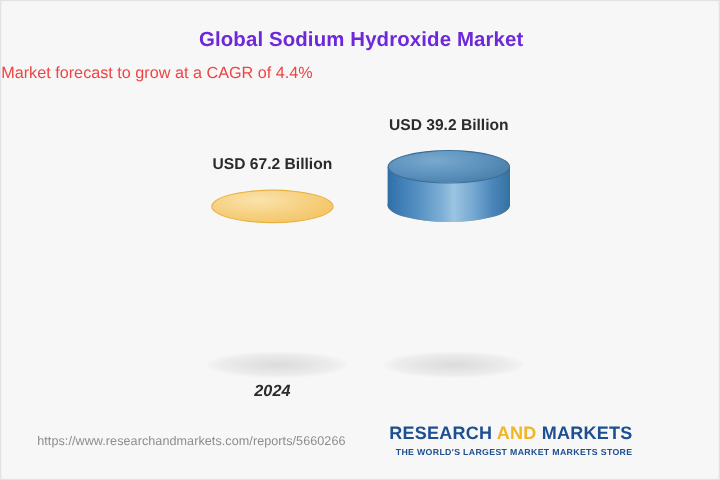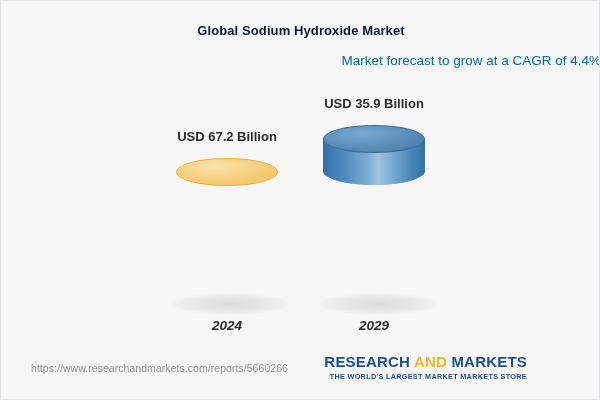--- a/index.html
+++ b/index.html
@@ -21,34 +21,34 @@
     overflow: hidden;
   }
 
   
   #title {
     position: absolute;
     left: 0;
     top: 22px;
     width: 600px;
     text-align: center;
-    font-size: 13px;
-    font-weight: bold;
-    color: #0f172a;
+    font-size: 17px;
+    font-weight: bold;
+    color: #6d28d9;
     letter-spacing: 0.1px;
   }
   #subtitle {
     position: absolute;
     left: 0;
     top: 52px;
     width: 600px;
-    text-align: right;
+    text-align: left;
     font-size: 13.5px;
     font-weight: normal;
-    color: #0369a1;
+    color: #ef4444;
   }
 
   
   #plot {
     position: absolute;
     left: 0;
     top: 0;
     width: 600px;
     height: 345px;
   }
@@ -200,37 +200,36 @@
 
       <div class="cyl-bottom-cap fill-yellow" style="top:134px; height:28px;"></div>
 
       <div class="cyl-body fill-yellow" style="top:14px; bottom:14px;"></div>
 
       <div class="cyl-top top-yellow" style="top:0px; height:28px;"></div>
     </div>
 
     <div class="cat-label" style="left:126px; top:317px;">2024</div>
 
-    <div class="value-label" style="left:273px; top:95px;">USD 35.9 Billion</div>
+    <div class="value-label" style="left:273px; top:95px;">USD 39.2 Billion</div>
 
     <div class="cyl-shadow" style="left:318px; top:292px; width:118px; height:22px;"></div>
 
     <div class="cyl" style="left:322px; top:156px; width:102px; height:149px;">
       <div class="cyl-bottom-cap fill-yellow" style="top:135px; height:28px;"></div>
       <div class="cyl-body fill-yellow" style="top:14px; bottom:14px;"></div>
       <div class="cyl-top top-yellow" style="top:0px; height:28px;"></div>
     </div>
 
     <div class="cyl" style="left:322px; top:124px; width:102px; height:60px;">
       <div class="cyl-body fill-blue" style="top:14px; bottom:14px;"></div>
       <div class="cyl-bottom-cap fill-blue" style="top:32px; height:28px;"></div>
       <div class="cyl-top top-blue" style="top:0px; height:28px;"></div>
     </div>
 
-    <div class="cat-label" style="left:273px; top:317px;">2029</div>
 
   </div>
 
   <div id="footer">
     <div id="footer-url">https://www.researchandmarkets.com/reports/5660266</div>
 
     <div id="logo">
       <div id="logo-wordmark"><span class="logo-blue">RESEARCH</span> <span class="logo-gold">AND</span> <span class="logo-blue">MARKETS</span></div>
       <div id="logo-tagline">THE WORLD'S LARGEST MARKET MARKETS STORE</div>
     </div>

